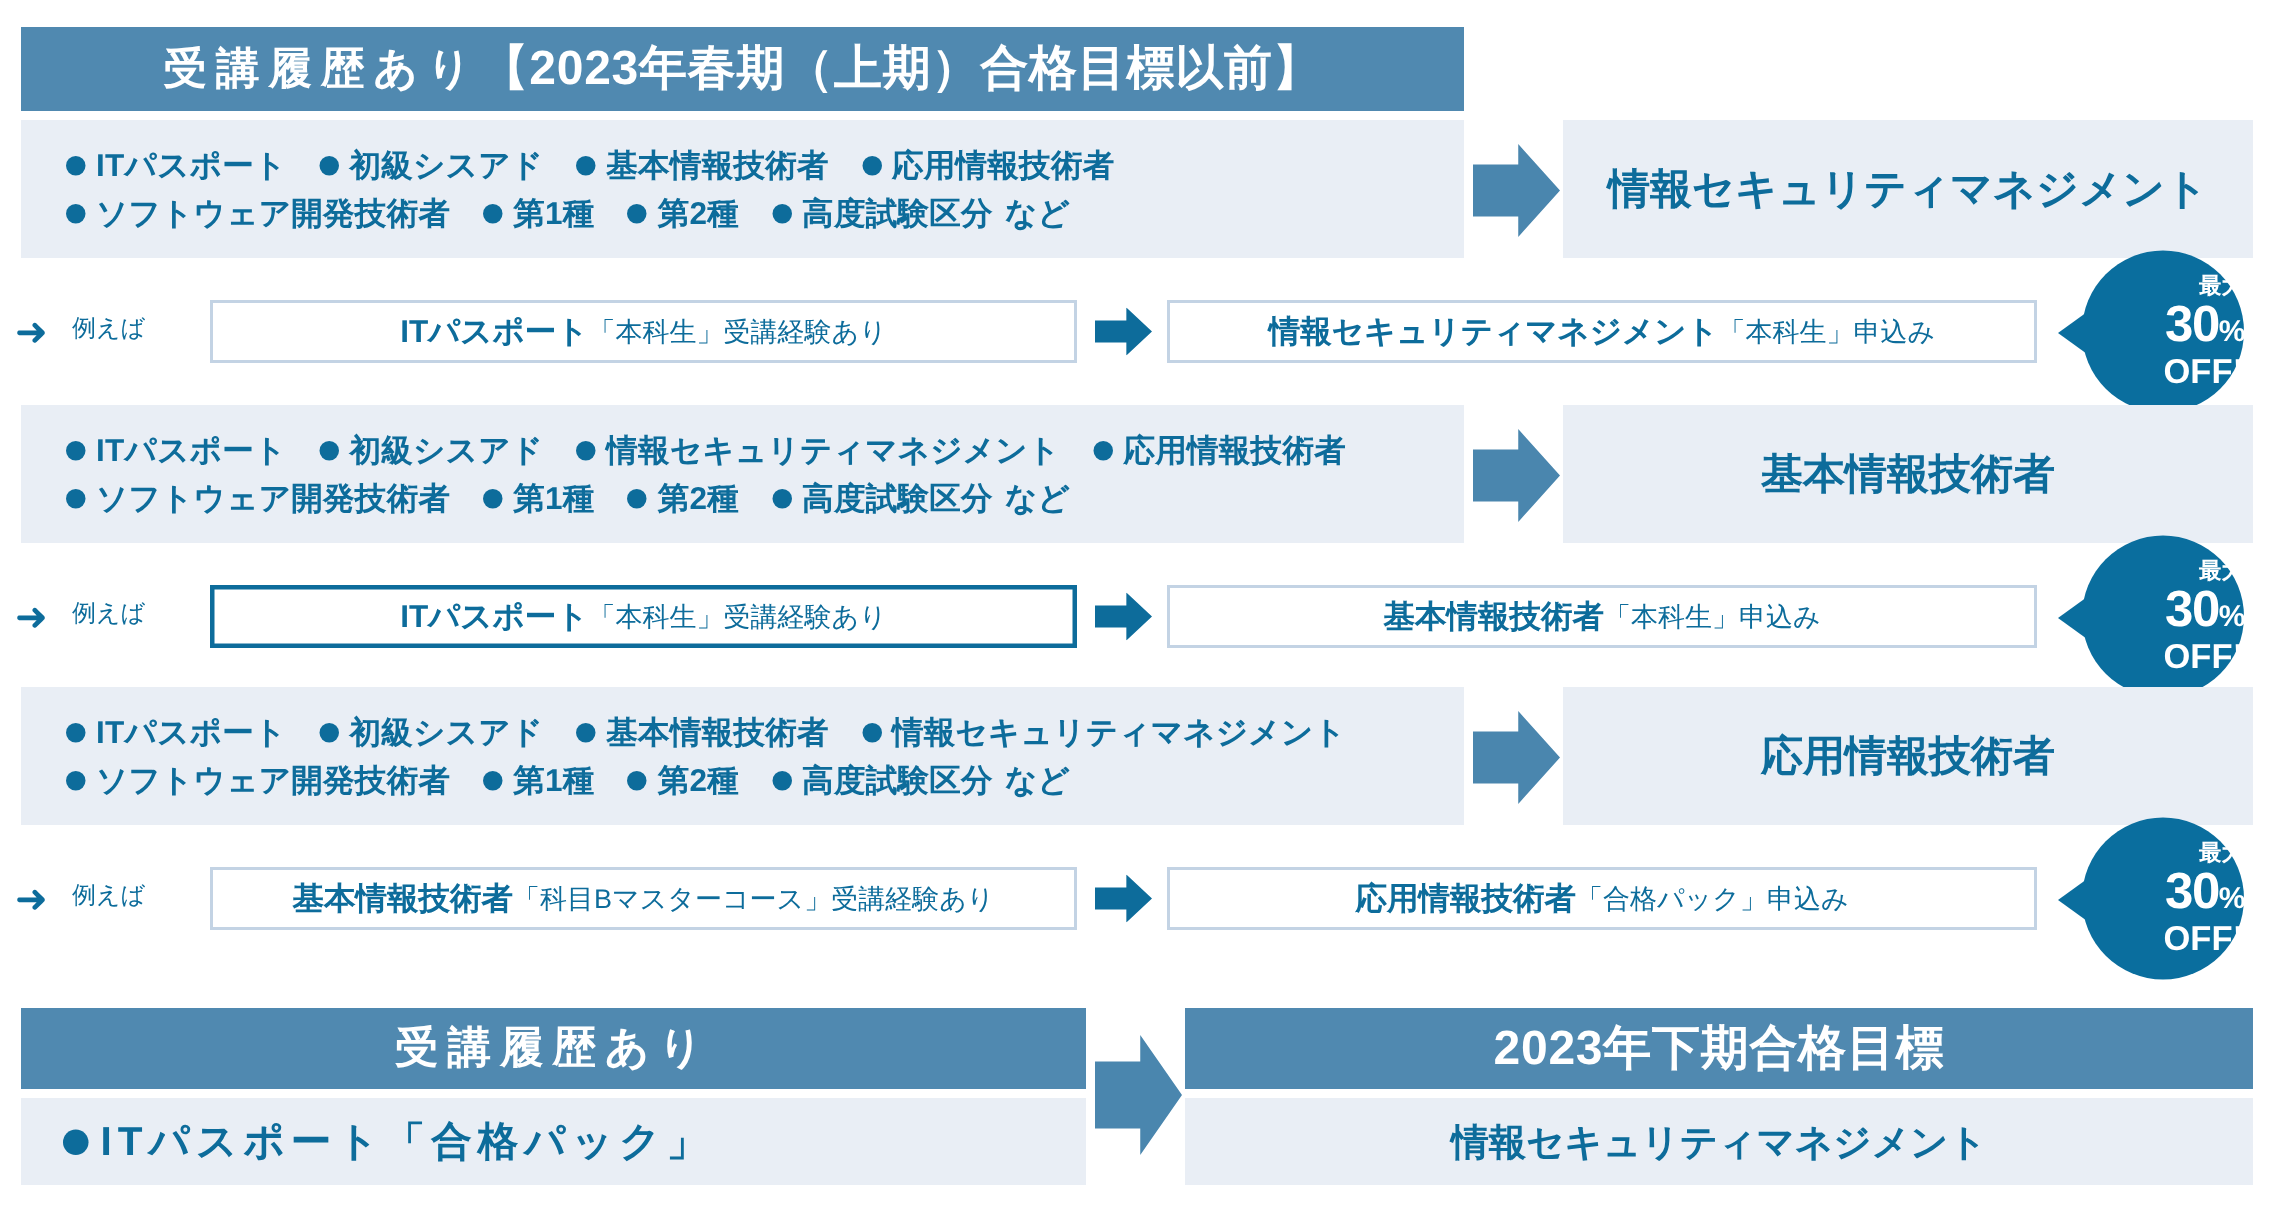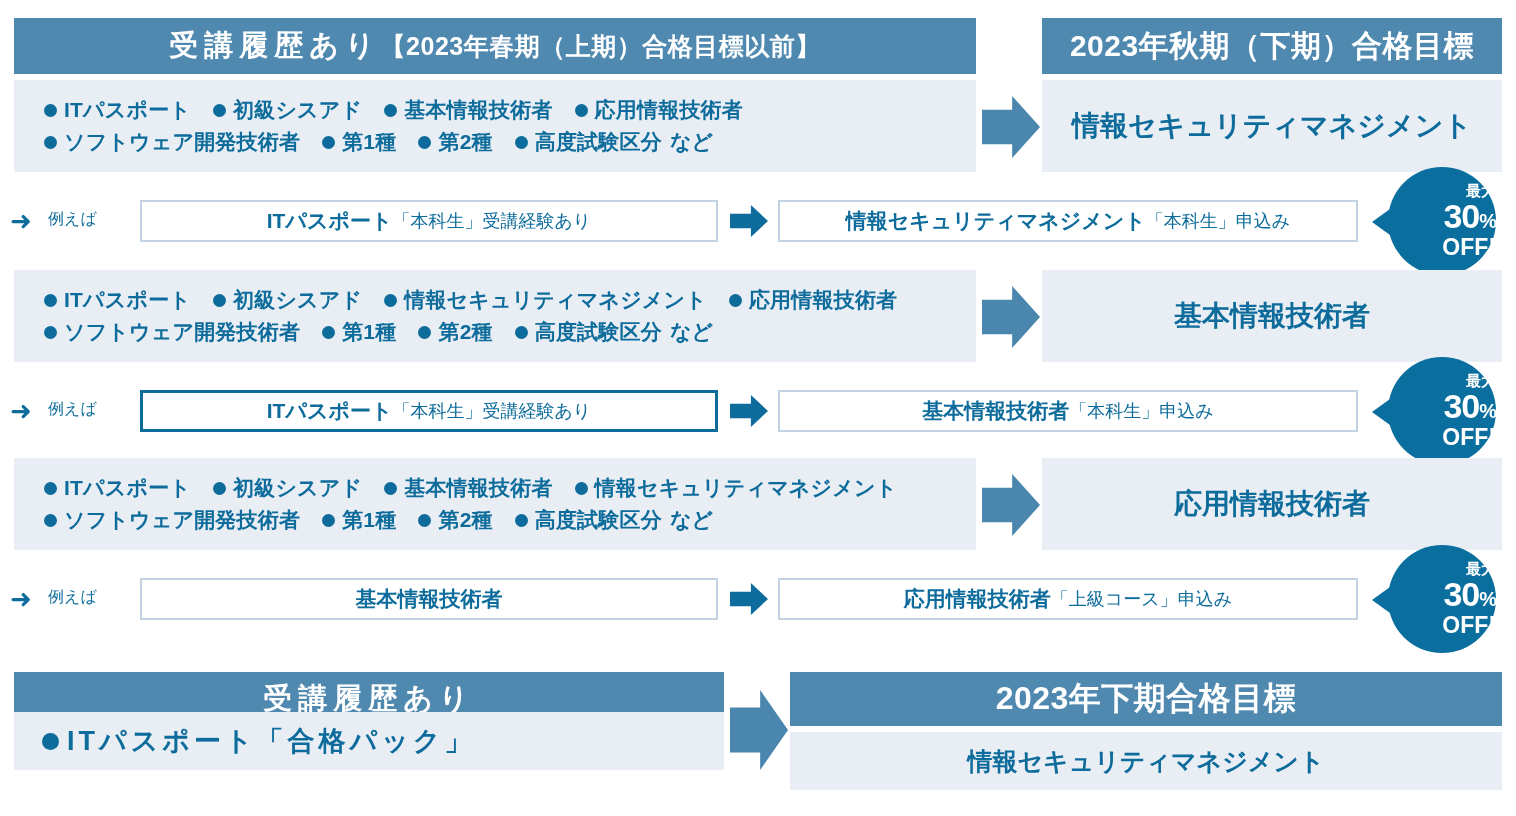--- a/index.html
+++ b/index.html
@@ -125,21 +125,21 @@
     font-size:25px;font-weight:700;color:#0d6c9b;white-space:nowrap;
   }
 </style>
 </head>
 <body>
 
 <div class="stage">
 
   <div class="panel hdr" style="left:14px;top:18px;width:962px;height:56px;font-size:29px;">
     <span class="sp">受講履歴あり</span>
-      <span style="font-size:25px;">【2023年春期（上期）合格目標以前】</span>
+      <span style="font-size:32px;">【2023年春期（上期）合格目標以前】</span>
   </div>
 
   <div class="panel body-box" style="left:14px;top:80px;width:962px;height:92px;">
     <div class="bullets">
       <div class="bline">
         <span class="bullet-item">
             <i class="dot"></i>
             <span>ITパスポート</span>
           </span>
         <span class="bullet-item">
@@ -172,23 +172,20 @@
             <i class="dot"></i>
             <span>高度試験区分</span>
           </span>
         <span class="nado">など</span>
       </div>
     </div>
   </div>
 
   <div class="block-arrow" style="left:982px;top:96px;width:58px;height:62px;"></div>
 
-  <div class="panel hdr" style="left:1042px;top:18px;width:460px;height:56px;font-size:30px;">
-    <span>2023年秋期（下期）合格目標</span>
-  </div>
   <div class="panel body-box" style="left:1042px;top:80px;width:460px;height:92px;">
     <div class="target-title">情報セキュリティマネジメント</div>
   </div>
 
   <div class="ex-arrow-lead" style="left:10px;top:208px;">➜</div>
   <div class="ex-label" style="left:48px;top:209px;">例えば</div>
   <div class="ex-box" style="left:140px;top:200px;width:578px;height:42px;">
     <span class="strongtxt">ITパスポート</span>
       <span class="thintxt">「本科生」受講経験あり</span>
   </div>
@@ -315,37 +312,38 @@
   <div class="block-arrow" style="left:982px;top:474px;width:58px;height:62px;"></div>
 
   <div class="panel body-box" style="left:1042px;top:458px;width:460px;height:92px;">
     <div class="target-title">応用情報技術者</div>
   </div>
 
   <div class="ex-arrow-lead" style="left:10px;top:586px;">➜</div>
   <div class="ex-label" style="left:48px;top:587px;">例えば</div>
   <div class="ex-box" style="left:140px;top:578px;width:578px;height:42px;">
     <span class="strongtxt">基本情報技術者</span>
+      <span class="thintxt">「科目Bマスターコース」受講経験あり</span>
   </div>
   <div class="small-arrow" style="left:730px;top:583px;width:38px;height:32px;"></div>
   <div class="ex-box" style="left:778px;top:578px;width:580px;height:42px;">
     <span class="strongtxt">応用情報技術者</span>
-      <span class="thintxt">「上級コース」申込み</span>
+      <span class="thintxt">「合格パック」申込み</span>
   </div>
   <div class="badge" style="left:1388px;top:545px;">
     <span class="tail"></span>
     <span class="b-top">最大</span>
     <span class="b-mid"><span>30</span><span class="pct">%</span></span>
     <span class="b-bot">OFF!</span>
   </div>
 
   <div class="panel hdr" style="left:14px;top:672px;width:710px;height:54px;font-size:29px;">
     <span class="sp">受講履歴あり</span>
   </div>
-  <div class="panel body-box" style="left:14px;top:712px;width:710px;height:58px;">
+  <div class="panel body-box" style="left:14px;top:732px;width:710px;height:58px;">
     <div class="bottom-bullet">
       <i class="dot"></i>
         <span>ITパスポート「合格パック」</span>
     </div>
   </div>
 
   <div class="block-arrow" style="left:730px;top:690px;width:58px;height:80px;"></div>
 
   <div class="panel hdr" style="left:790px;top:672px;width:712px;height:54px;font-size:32px;">
     <span>2023年下期合格目標</span>

